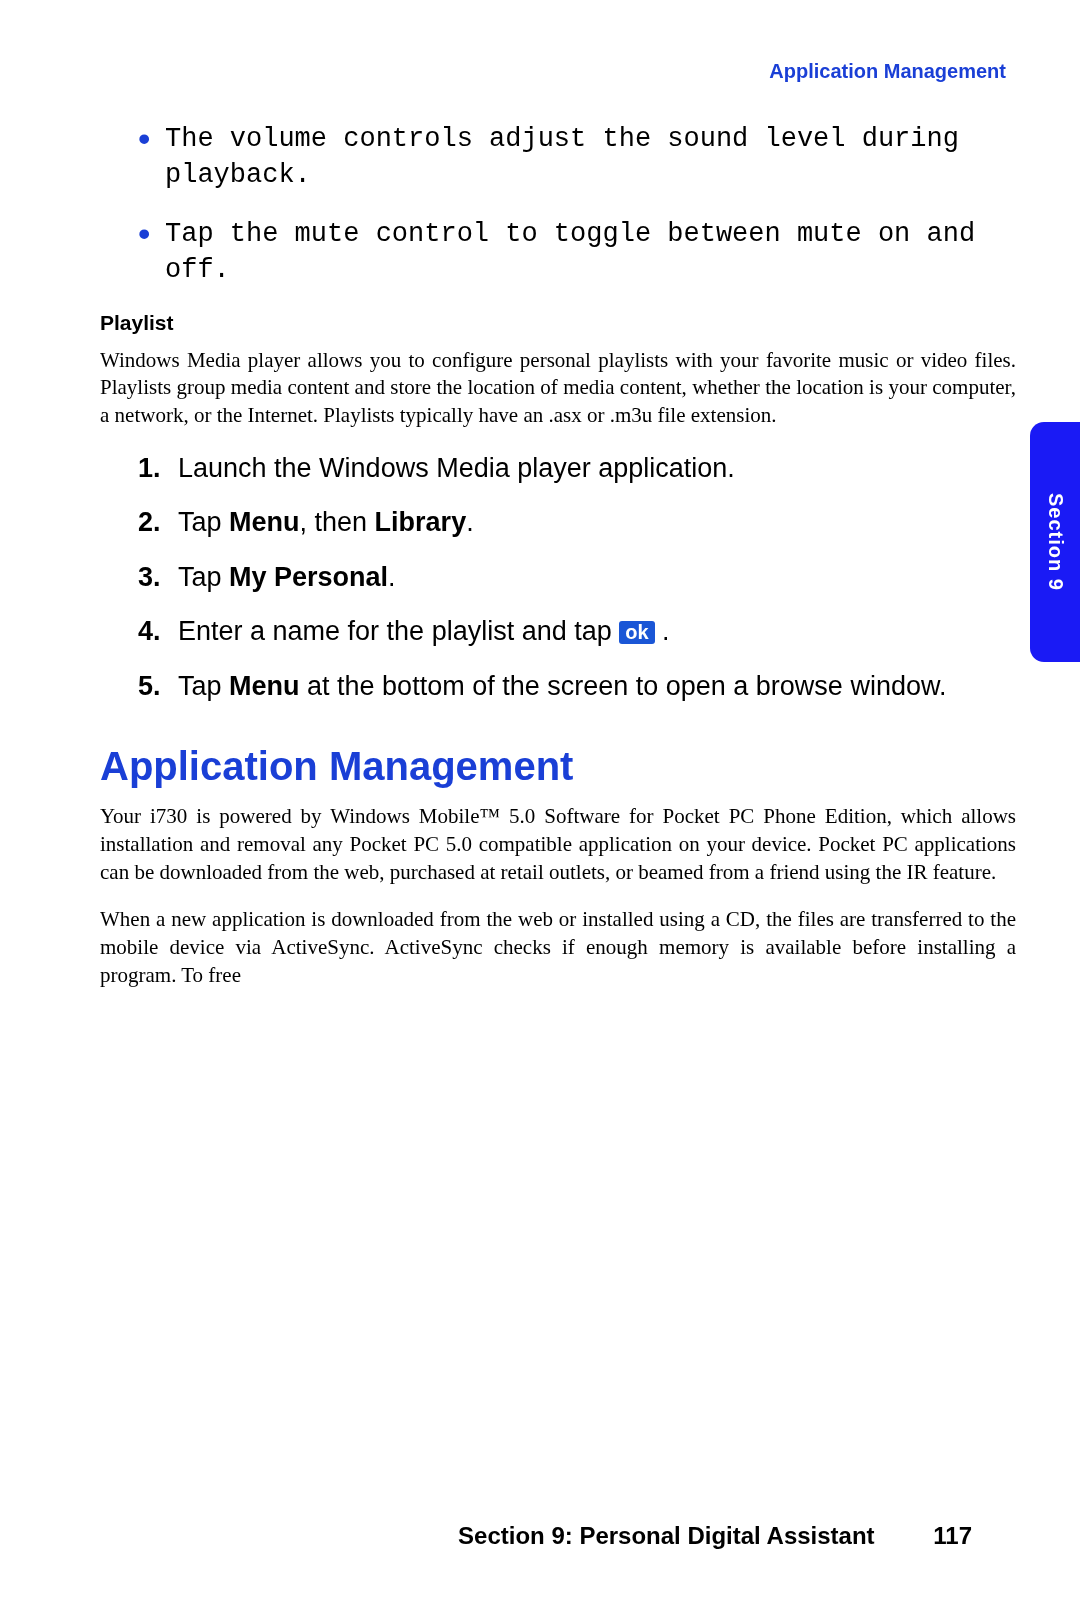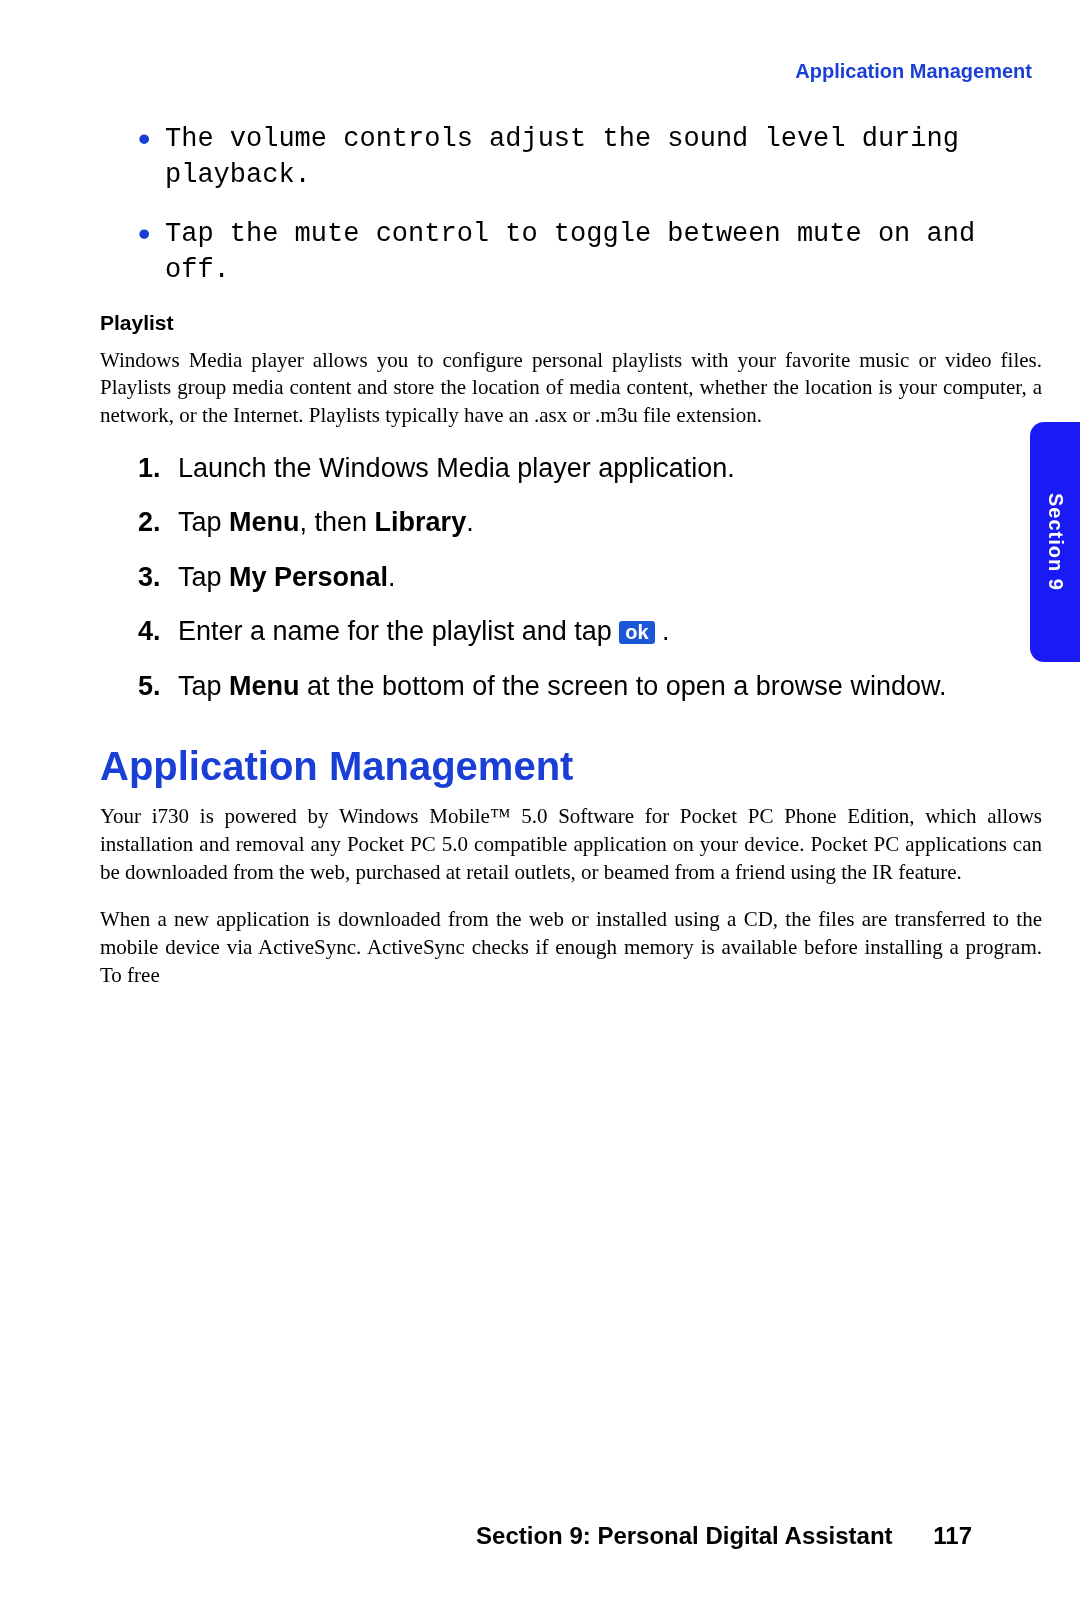--- a/index.html
+++ b/index.html
@@ -5,21 +5,21 @@
     * { margin: 0; padding: 0; box-sizing: border-box; }
     body {
       width: 1080px;
       height: 1622px;
       background: #ffffff;
       position: relative;
       font-family: Georgia, 'Times New Roman', serif;
       color: #000;
     }
     .page {
-      padding: 60px 38px 60px 100px;
+      padding: 60px 64px 60px 100px;
       height: 100%;
       position: relative;
     }
     .header-label {
       text-align: right;
       color: #1a3fd6;
       font-family: Arial, Helvetica, sans-serif;
       font-weight: bold;
       font-size: 20px;
       margin-bottom: 38px;
@@ -127,21 +127,21 @@
     }
     .footer {
       position: absolute;
       bottom: 72px;
       right: 108px;
       font-family: Arial, Helvetica, sans-serif;
       font-weight: bold;
       font-size: 24px;
     }
     .footer .page-num {
-      margin-left: 34px;
+      margin-left: 52px;
     }
   </style>
 </head>
 <body>
 
 <div class="page">
 
   <div class="header-label">Application Management</div>
 
   <ul class="bullet-list">

